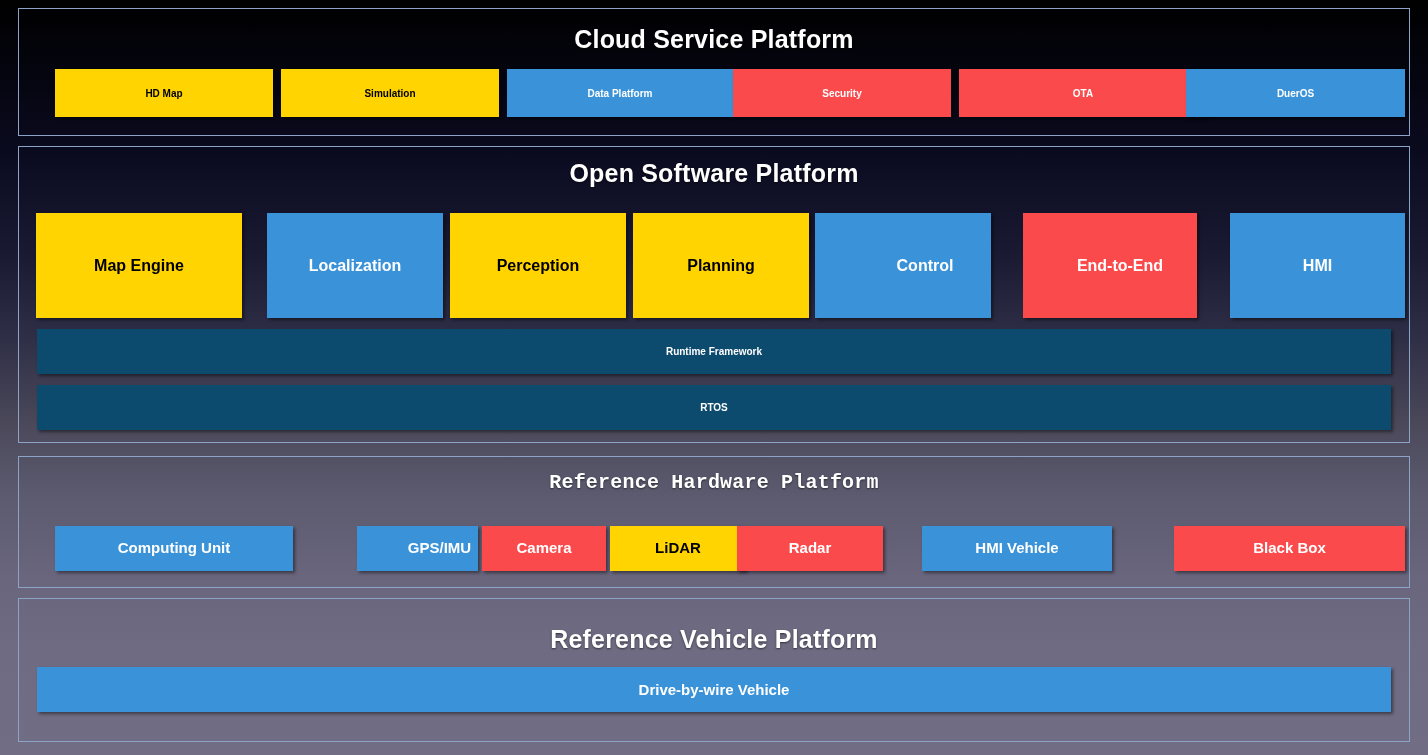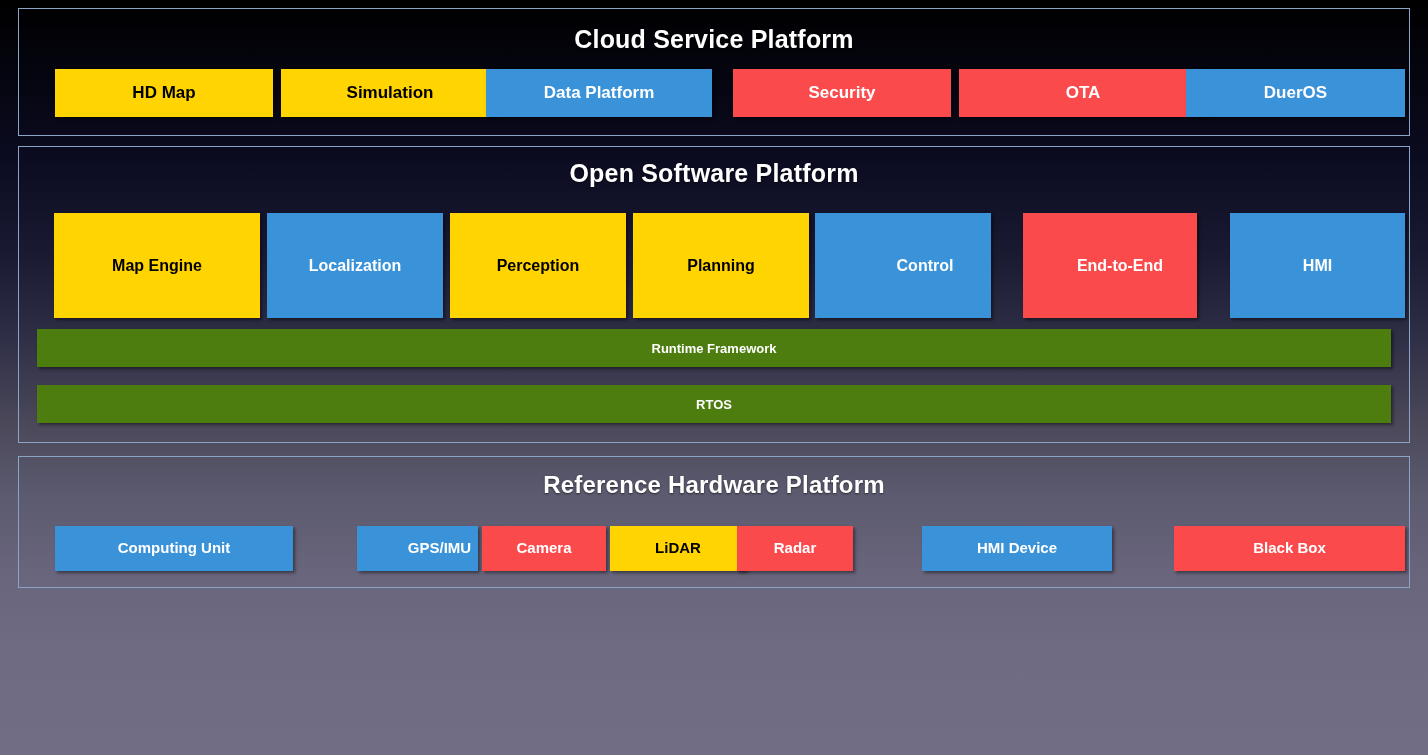--- a/index.html
+++ b/index.html
@@ -51,21 +51,21 @@
     left: 0; right: 0;
     text-align: center;
     color: #ffffff;
     font-weight: bold;
     letter-spacing: 0.2px;
     text-shadow: 0 1px 2px rgba(0,0,0,0.55);
     white-space: nowrap;
   }
   .p-cloud    .panel-title { top: 16px;  font-size: 25px; }
   .p-software .panel-title { top: 12px;  font-size: 25px; }
-  .p-hardware .panel-title { top: 14px;  font-size: 24px; }
+  .p-hardware .panel-title { top: 14px;  font-size: 20px; font-family: Liberation Mono, monospace; }
   .p-vehicle  .panel-title { top: 26px;  font-size: 25px; }
 
   
   .box {
     position: absolute;
     display: flex;
     align-items: center;
     justify-content: center;
     text-align: center;
     font-weight: bold;
@@ -73,38 +73,38 @@
     line-height: 1.1;
     box-shadow: 2px 2px 3px rgba(0,0,0,0.45);
     overflow: hidden;
     padding: 0 4px;
   }
   .box.c-yellow { background: #ffd400; color: #000000; }
   .box.c-blue   { background: #3a92d8; color: #ffffff; }
   .box.c-red    { background: #fb4a4c; color: #ffffff; }
 
   
-  .cloud-row .box { top: 60px; height: 48px; font-size: 17px; }
+  .cloud-row .box { top: 60px; height: 48px; font-size: 10px; }
 
   
   .sw-row .box { top: 66px; height: 105px; font-size: 16px; }
 
   
   .sw-bar {
     position: absolute;
     left: 18px;
     width: 1354px;
-    height: 38px;
-    background: #4d7c0f;
+    height: 45px;
+    background: #0c4a6e;
     color: #ffffff;
     display: flex;
     align-items: center;
     justify-content: center;
     font-weight: bold;
-    font-size: 13px;
+    font-size: 10px;
     box-shadow: 2px 2px 3px rgba(0,0,0,0.45);
   }
   .sw-bar.bar-runtime { top: 182px; }
   .sw-bar.bar-rtos    { top: 238px; }
 
   
   .hw-row .box { top: 69px; height: 45px; font-size: 15px; }
 
   
   .veh-bar {
@@ -126,49 +126,53 @@
 </head>
 <body>
 
 <div id="stack">
 
   <section class="panel p-cloud">
     <div class="panel-title">Cloud Service Platform</div>
     <div class="cloud-row">
       <div class="box c-yellow" style="left:36px;width:218px;">HD Map</div>
       <div class="box c-yellow" style="left:262px;width:218px;">Simulation</div>
-      <div class="box c-blue" style="left:467px;width:226px;">Data Platform</div>
+      <div class="box c-blue" style="left:488px;width:226px;">Data Platform</div>
       <div class="box c-red" style="left:714px;width:218px;">Security</div>
       <div class="box c-red" style="left:940px;width:248px;">OTA</div>
       <div class="box c-blue" style="left:1167px;width:219px;">DuerOS</div>
     </div>
   </section>
 
   <section class="panel p-software">
     <div class="panel-title">Open Software Platform</div>
     <div class="sw-row">
-      <div class="box c-yellow" style="left:35px;width:206px;">Map Engine</div>
+      <div class="box c-yellow" style="left:17px;width:206px;">Map Engine</div>
       <div class="box c-blue" style="left:248px;width:176px;">Localization</div>
       <div class="box c-yellow" style="left:431px;width:176px;">Perception</div>
       <div class="box c-yellow" style="left:614px;width:176px;">Planning</div>
       <div class="box c-blue" style="left:796px;width:176px;padding-left:48px;">Control</div>
       <div class="box c-red" style="left:1004px;width:174px;padding-left:24px;">End-to-End</div>
       <div class="box c-blue" style="left:1211px;width:175px;">HMI</div>
     </div>
     <div class="sw-bar bar-runtime">Runtime Framework</div>
     <div class="sw-bar bar-rtos">RTOS</div>
   </section>
 
   <section class="panel p-hardware">
     <div class="panel-title">Reference Hardware Platform</div>
     <div class="hw-row">
       <div class="box c-blue" style="left:36px;width:238px;">Computing Unit</div>
       <div class="box c-blue" style="left:338px;width:121px;padding-left:48px;">GPS/IMU</div>
       <div class="box c-red" style="left:463px;width:124px;">Camera</div>
       <div class="box c-yellow" style="left:591px;width:136px;">LiDAR</div>
-      <div class="box c-red" style="left:718px;width:116px;">Radar</div>
-      <div class="box c-blue" style="left:903px;width:190px;">HMI Device</div>
+      <div class="box c-red" style="left:718px;width:146px;">Radar</div>
+      <div class="box c-blue" style="left:903px;width:190px;">HMI Vehicle</div>
       <div class="box c-red" style="left:1155px;width:231px;">Black Box</div>
     </div>
   </section>
 
+  <section class="panel p-vehicle">
+    <div class="panel-title">Reference Vehicle Platform</div>
+    <div class="veh-bar">Drive-by-wire Vehicle</div>
+  </section>
 
 </div>
 
 </body></html>

